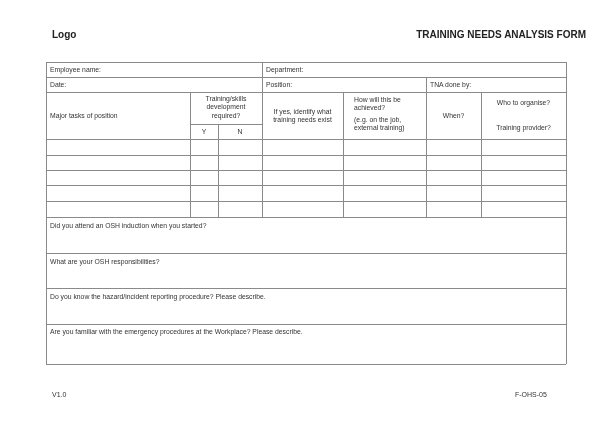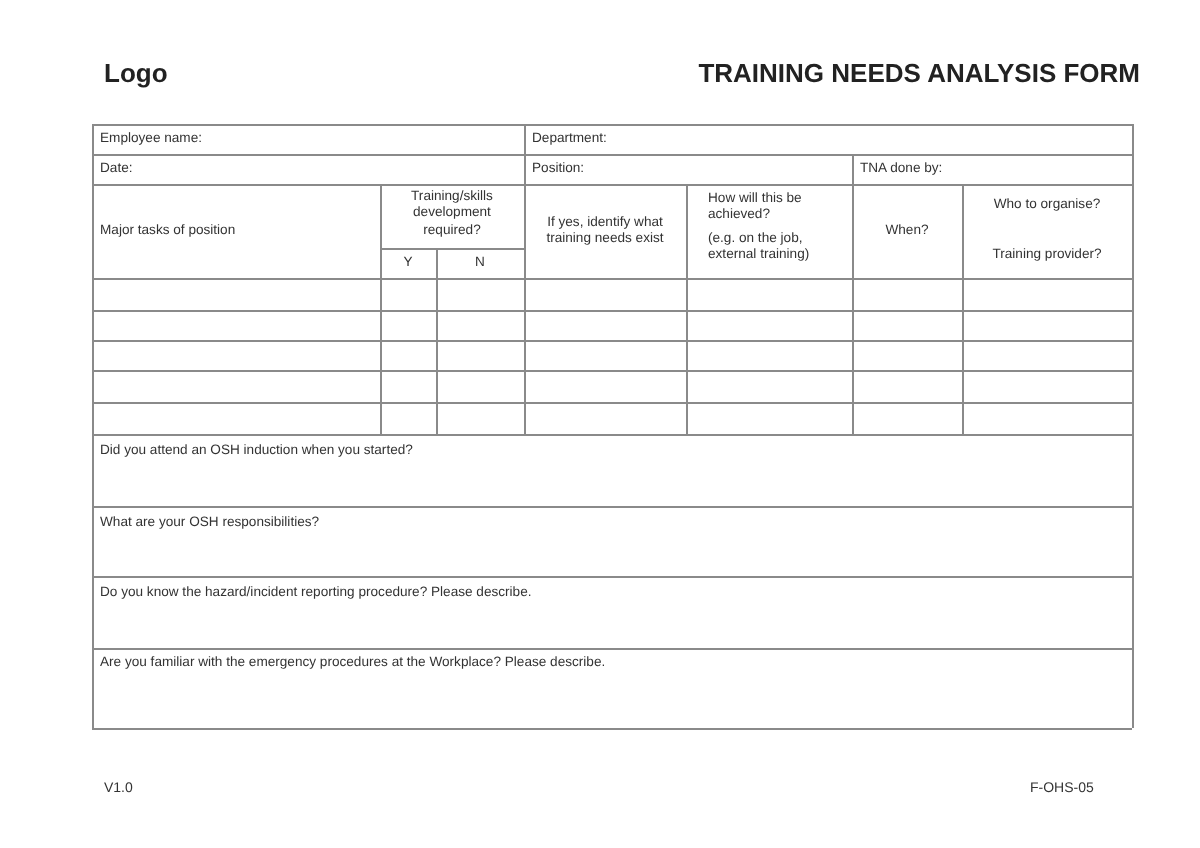--- a/index.html
+++ b/index.html
@@ -1,31 +1,31 @@
 <!DOCTYPE html>
 <html><head>
 <meta charset="utf-8">
 <style>
   html, body { margin: 0; padding: 0; background: #ffffff; }
   body { width: 600px; height: 424px; position: relative; overflow: hidden;
          font-family: "Liberation Sans", sans-serif; color: #222; }
   .abs { position: absolute; }
-  .hdr { font-weight: bold; font-size: 13px; top: 29px; }
+  .hdr { font-weight: bold; font-size: 10px; top: 29px; }
   .ftr { font-size: 7px; top: 391px; color: #333; }
   .hl { position: absolute; height: 0; border-top: 1px solid #8a8a8a; }
   .vl { position: absolute; width: 0; border-left: 1px solid #8a8a8a; }
   .cell { position: absolute; font-size: 6.8px; color: #333; line-height: 1.25; }
   .center { text-align: center; }
   .field { position: absolute; }
 </style>
 </head>
 <body>
 
 <div class="abs hdr" style="left:52px;">Logo</div>
-<div class="abs hdr" style="right:30px;">TRAINING NEEDS ANALYSIS FORM</div>
+<div class="abs hdr" style="right:14px;">TRAINING NEEDS ANALYSIS FORM</div>
 
 <div>
 
   <div class="hl" style="left:46px; width:520px; top:62px;"></div>
   <div class="hl" style="left:46px; width:520px; top:364px;"></div>
   <div class="vl" style="left:46px; top:62px; height:302px;"></div>
   <div class="vl" style="left:566px; top:62px; height:302px;"></div>
 
   <div class="hl" style="left:46px; width:520px; top:77px;"></div>
   <div class="hl" style="left:46px; width:520px; top:92px;"></div>

